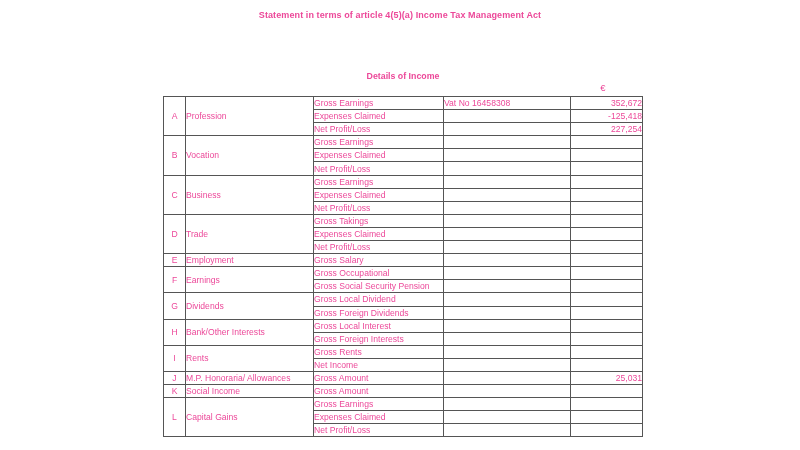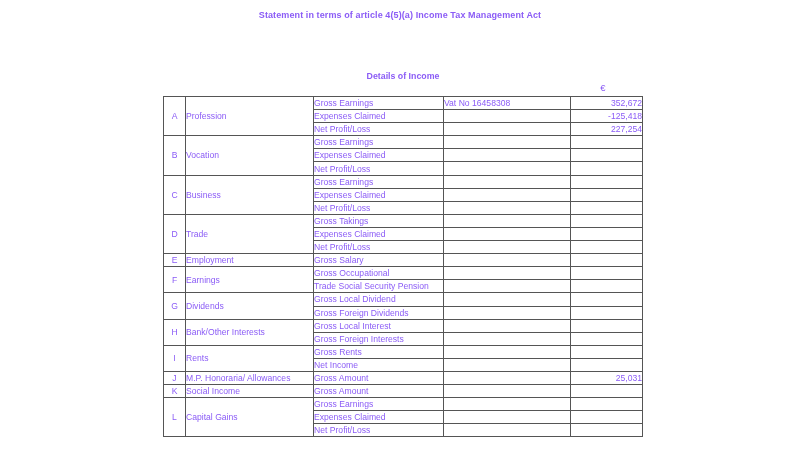--- a/index.html
+++ b/index.html
@@ -1,21 +1,21 @@
 <!DOCTYPE html>
 <html><head>
 <meta charset="utf-8">
 <style>
   html,body { margin:0; padding:0; background:#ffffff; }
   .page {
     position:relative;
     width:800px; height:450px;
     background:#ffffff;
     font-family:"Liberation Sans", sans-serif;
-    color:#8b5cf6;
+    color:#ec4899;
     overflow:hidden;
   }
   .doc-title {
     position:absolute; top:10px; left:0; width:800px;
     text-align:center; font-weight:bold; font-size:9px;
     letter-spacing:0.1px;
   }
   .meta { position:absolute; left:196px; top:33px; font-size:8.8px; line-height:13.5px; }
   .meta-row { white-space:nowrap; }
   .meta-label { display:inline-block; width:120px; }
@@ -145,21 +145,21 @@
           <td class="c-amt"></td>
         </tr>
         <tr>
           <td class="c-letter" rowspan="2">F</td>
           <td class="c-cat" rowspan="2">Earnings</td>
           <td class="c-desc">Gross Occupational</td>
           <td class="c-note"></td>
           <td class="c-amt"></td>
         </tr>
         <tr>
-          <td class="c-desc">Trade Social Security Pension</td>
+          <td class="c-desc">Gross Social Security Pension</td>
           <td class="c-note"></td>
           <td class="c-amt"></td>
         </tr>
         <tr>
           <td class="c-letter" rowspan="2">G</td>
           <td class="c-cat" rowspan="2">Dividends</td>
           <td class="c-desc">Gross Local Dividend</td>
           <td class="c-note"></td>
           <td class="c-amt"></td>
         </tr>

